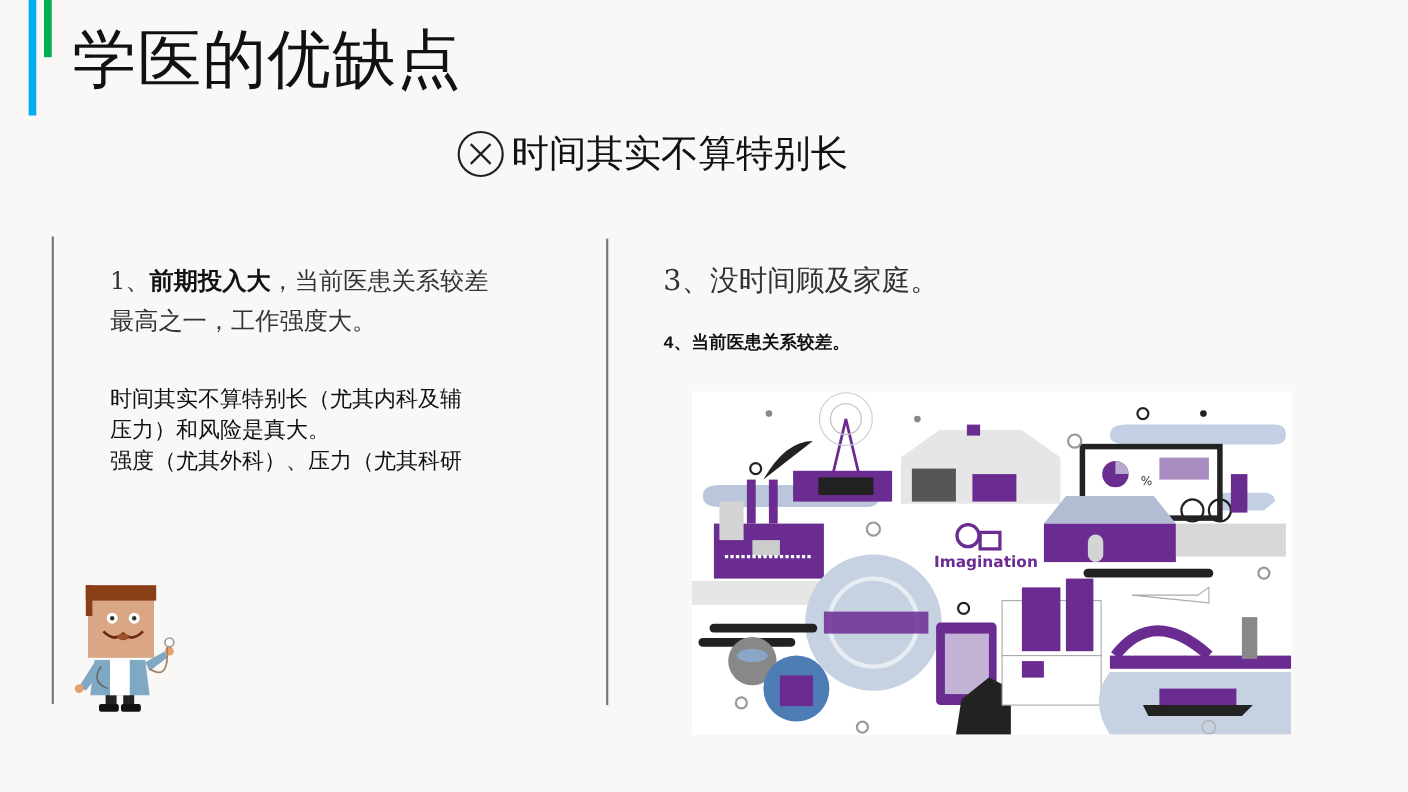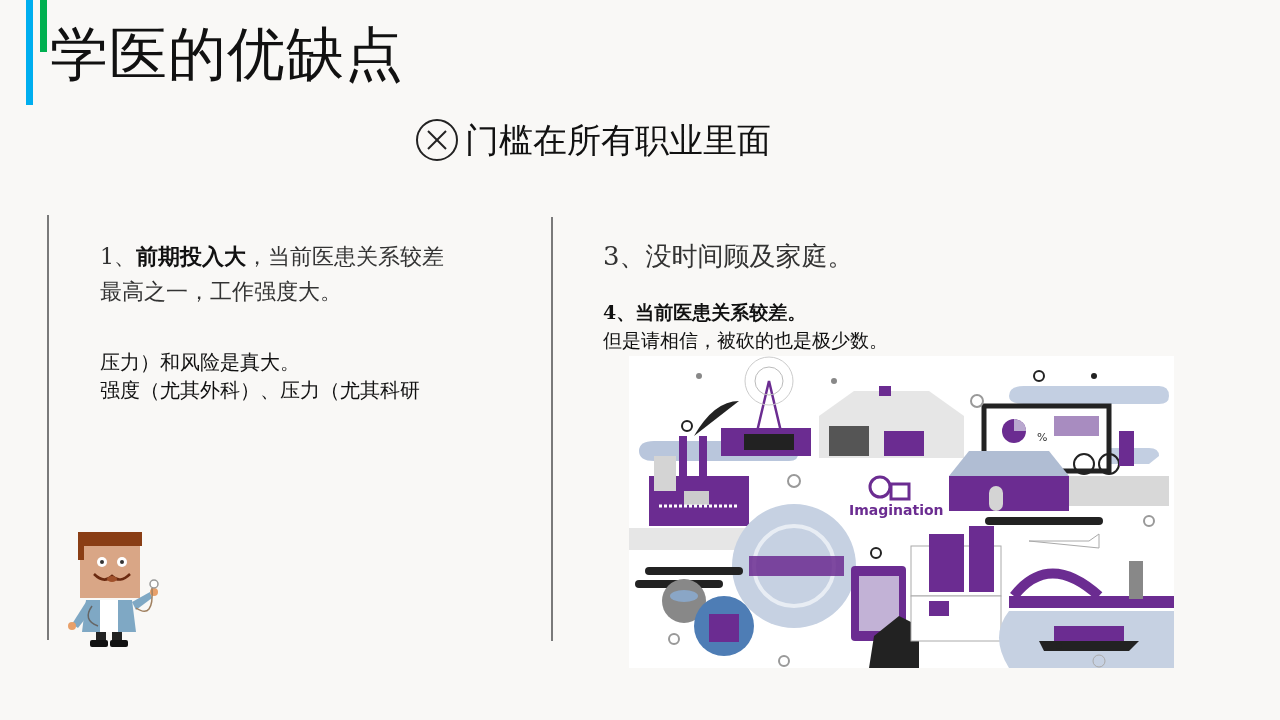--- a/index.html
+++ b/index.html
@@ -1,78 +1,78 @@
 <!DOCTYPE html>
 <html><head>
 <meta charset="utf-8">
 <style>
   html, body { margin:0; padding:0; }
   body { width:1280px; height:720px; background:#f9f8f6; position:relative; overflow:hidden;
          font-family:"DejaVu Sans", "Liberation Sans", sans-serif; color:#111; }
   .bar-blue { position:absolute; left:26px; top:0; width:7px; height:105px; background:#00aeef; }
   .bar-green { position:absolute; left:40px; top:0; width:7px; height:52px; background:#00b050; }
-  .title { position:absolute; left:50px; top:14px; font-size:58px; line-height:80px; color:#111; letter-spacing:1px; }
+  .title { position:absolute; left:66px; top:14px; font-size:58px; line-height:80px; color:#111; letter-spacing:1px; }
   .subtitle { position:absolute; left:415px; top:114px; height:52px; display:flex; align-items:center; gap:6px; }
   .subtitle .xicon { width:44px; height:44px; }
   .subtitle .text { font-size:34px; color:#111; line-height:48px; }
   .vline { position:absolute; width:2px; background:#7a7a7a; }
   .vline.left { left:47px; top:215px; height:425px; }
   .vline.mid { left:551px; top:217px; height:424px; }
   .block { position:absolute; font-family:"DejaVu Serif","Liberation Serif",serif; }
   .b1 { left:100px; top:239px; width:460px; font-size:22px; line-height:35px; color:#333; }
   .b2 { left:100px; top:348px; width:420px; font-size:20px; line-height:28px; color:#111; }
   .b3 { left:603px; top:241px; width:400px; font-size:26px; line-height:30px; color:#333; }
-  .b4 { left:603px; top:298px; width:420px; font-size:19px; line-height:28px; color:#111; }
-  .bold { font-weight:bold; color:#111; }
+  .b4 { left:603px; top:298px; width:420px; font-size:16px; line-height:28px; color:#111; }
+  .bold { font-weight:bold; color:#111;font-family:Liberation Mono, monospace; }
   .line { display:block; white-space:nowrap; }
   .doctor { position:absolute; left:62px; top:530px; width:110px; height:120px; }
   .illustration { position:absolute; left:629px; top:356px; width:545px; height:312px; background:#fff; overflow:hidden; }
   .illustration svg { width:100%; height:100%; }
 </style>
 </head>
 <body>
 
 <div class="bar-blue"></div>
 <div class="bar-green"></div>
 
 <div class="title">学医的优缺点</div>
 
 <div class="subtitle">
   <svg class="xicon" viewBox="0 0 44 44">
     <circle cx="22" cy="22" r="20" fill="none" stroke="#222" stroke-width="2"></circle>
     <line x1="13" y1="13" x2="31" y2="31" stroke="#222" stroke-width="2"></line>
     <line x1="31" y1="13" x2="13" y2="31" stroke="#222" stroke-width="2"></line>
   </svg>
-  <span class="text">门槛在所有职业里面</span>
+  <span class="text">时间其实不算特别长</span>
 </div>
 
 <div class="vline left"></div>
 <div class="vline mid"></div>
 
 <div class="block b1">
   <span class="line">
     <span>1、</span><span class="bold">前期投入大</span><span>，当前医患关系较差</span>
   </span>
   <span class="line">最高之一，工作强度大。</span>
 </div>
 
 <div class="block b2">
+  <span class="line">时间其实不算特别长（尤其内科及辅</span>
   <span class="line">压力）和风险是真大。</span>
   <span class="line">强度（尤其外科）、压力（尤其科研</span>
 </div>
 
 <div class="block b3">
   <span class="line">3、没时间顾及家庭。</span>
 </div>
 
 <div class="block b4">
   <span class="line bold">
     <span>4、</span><span>当前医患关系较差。</span>
   </span>
-  <span class="line">但是请相信，被砍的也是极少数。</span>
 </div>
 
 <svg class="doctor" viewBox="0 0 110 120">
 
   <rect x="34" y="98" width="10" height="16" fill="#222"></rect>
   <rect x="50" y="98" width="10" height="16" fill="#222"></rect>
   <rect x="28" y="110" width="18" height="7" rx="2" fill="#111"></rect>
   <rect x="48" y="110" width="18" height="7" rx="2" fill="#111"></rect>
 
   <path d="M24 70 L70 70 L74 102 L20 102 Z" fill="#7fa8c4"></path>

